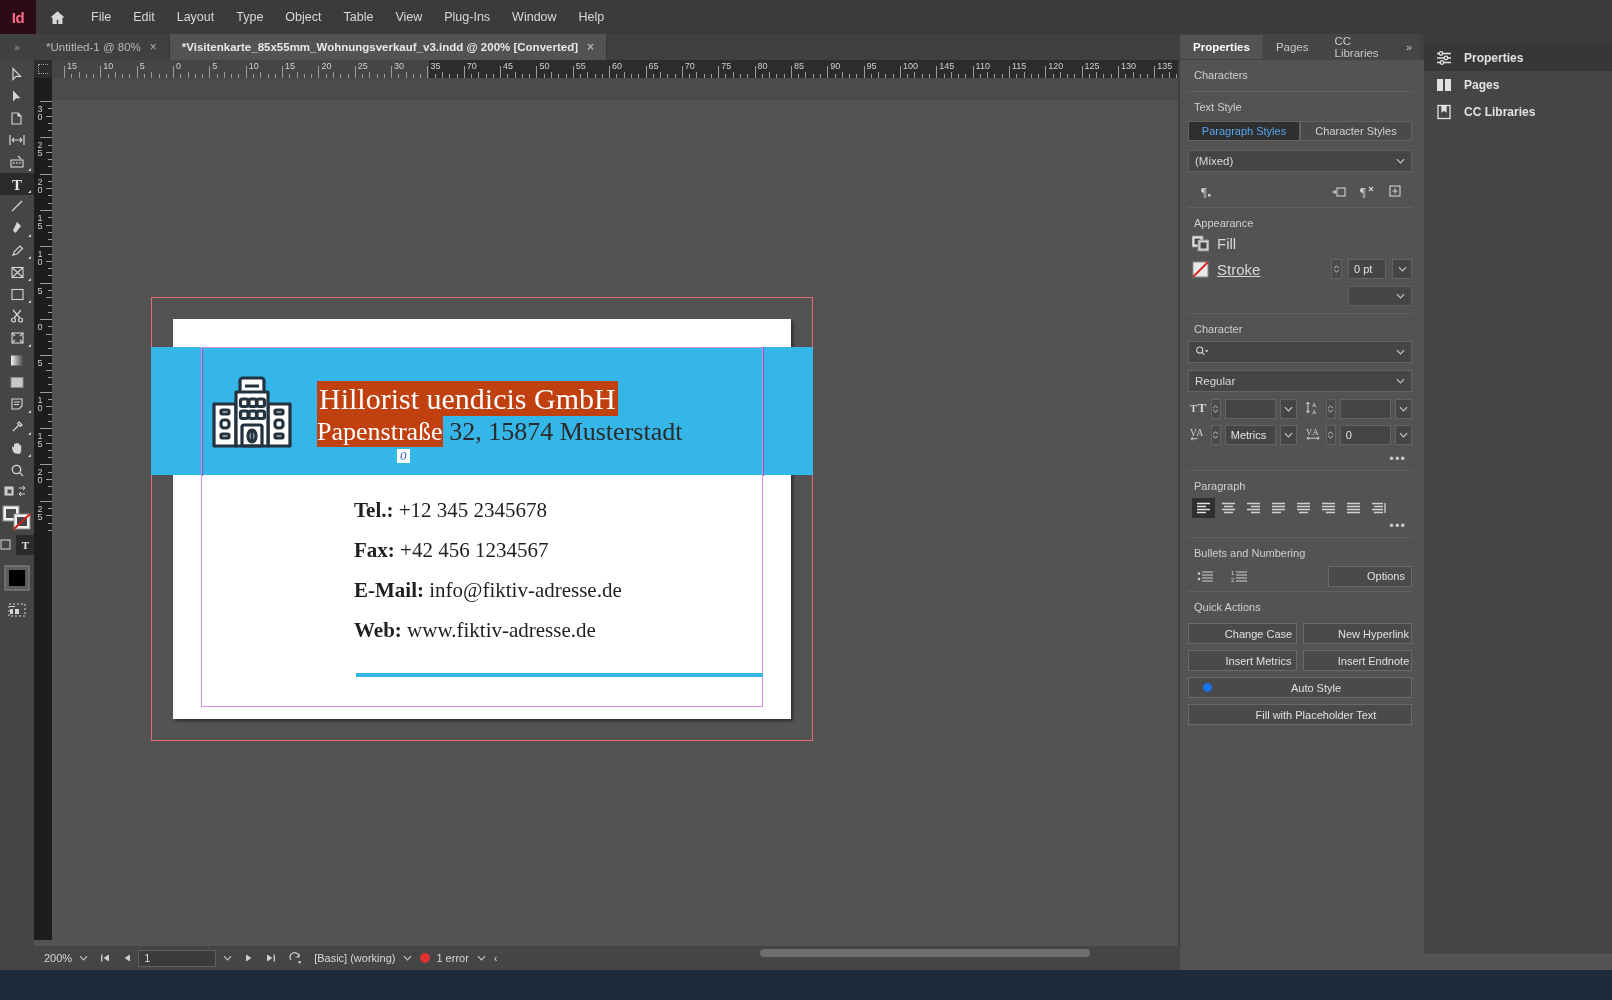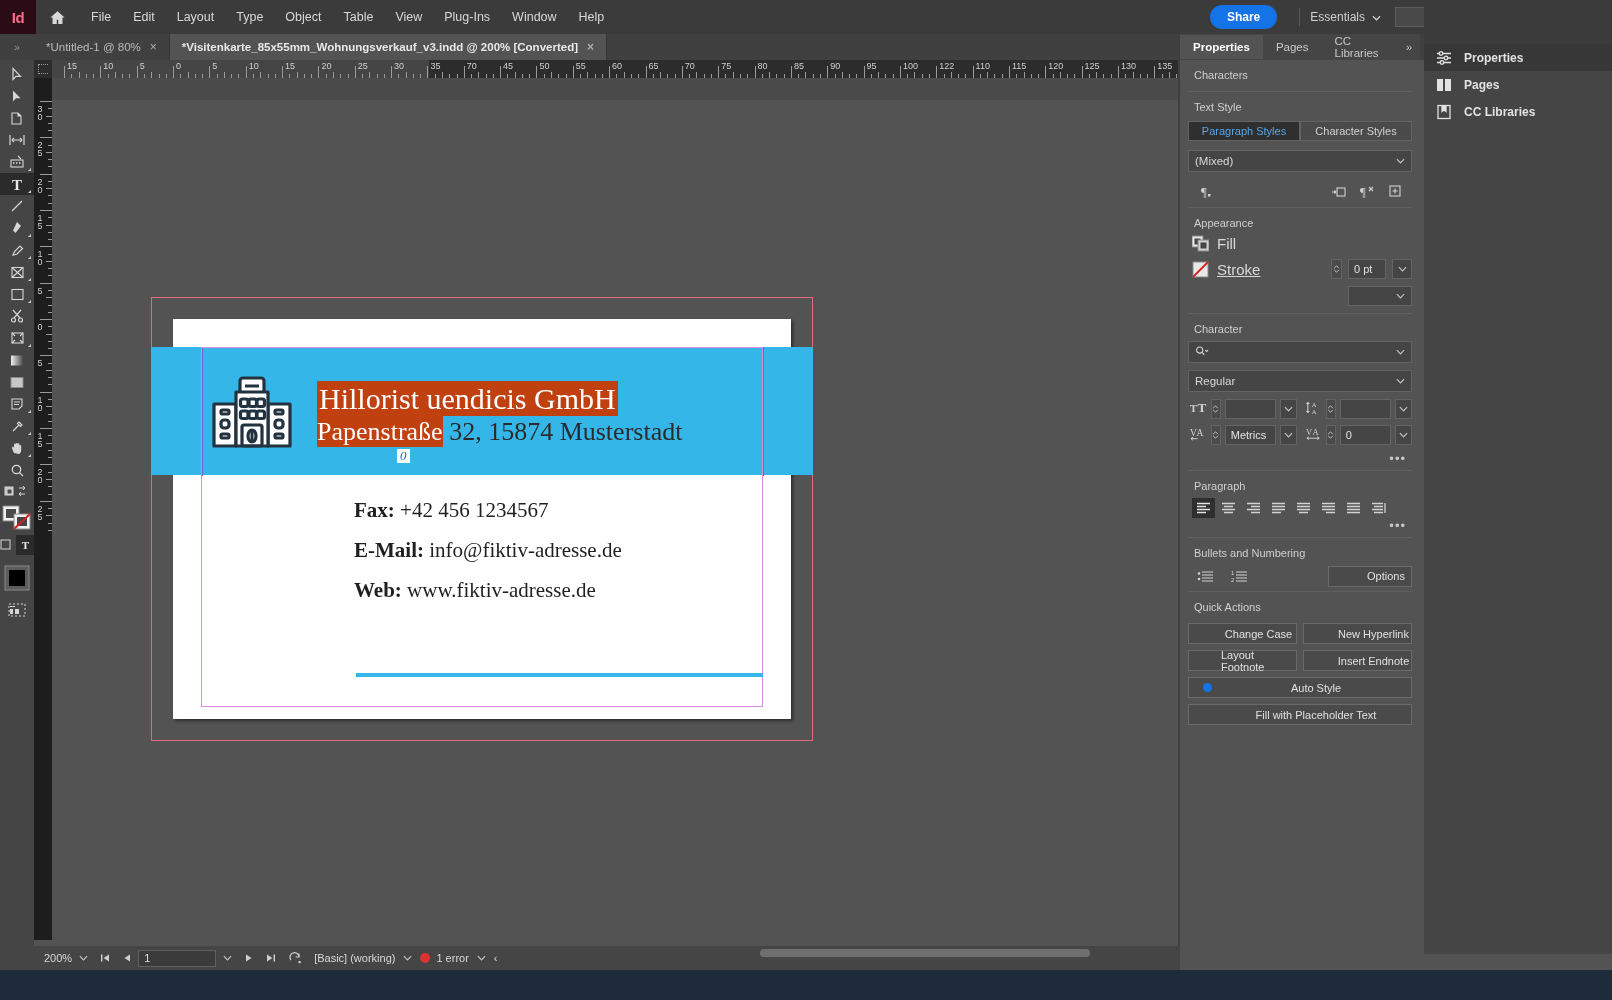--- a/index.html
+++ b/index.html
@@ -234,36 +234,20 @@
       <div class="menu-item">File</div>
       <div class="menu-item">Edit</div>
       <div class="menu-item">Layout</div>
       <div class="menu-item">Type</div>
       <div class="menu-item">Object</div>
       <div class="menu-item">Table</div>
       <div class="menu-item">View</div>
       <div class="menu-item">Plug-Ins</div>
       <div class="menu-item">Window</div>
       <div class="menu-item">Help</div>
-    </div>
-    <div class="mb-right">
-      <div class="share-btn">Share</div>
-      <div class="vdiv"></div>
-      <div class="essentials">
-        <span>Essentials</span>
-        <span>
-          <svg width="9" height="6" viewBox="0 0 10 6" fill="none" stroke="#cfcfcf" stroke-width="1.4">
-              <path d="M1 1l4 4 4-4"></path>
-            </svg>
-        </span>
-      </div>
-      <div class="search-box" title=""></div>
-      <div class="vdiv"></div>
-      <div class="win-btn">—</div>
-      <div class="win-btn">❐</div>
     </div>
   </div>
 
   <div class="tabbar">
     <div class="tabgrip">»</div>
     <div class="tab">
       <span>*Untitled-1 @ 80%</span>
       <span class="x">×</span>
     </div>
     <div class="tab active">
@@ -576,21 +560,21 @@
         <div class="tick" style="left:844.1px;height:6px"></div>
         <div class="tick" style="left:851.4px;height:4px"></div>
         <div class="tick" style="left:858.6px;height:4px"></div>
         <div class="tick" style="left:865.9px;height:12px"></div>
         <div class="tlabel" style="left:868.9px">100</div>
         <div class="tick" style="left:873.2px;height:4px"></div>
         <div class="tick" style="left:880.4px;height:6px"></div>
         <div class="tick" style="left:887.7px;height:4px"></div>
         <div class="tick" style="left:895.0px;height:4px"></div>
         <div class="tick" style="left:902.2px;height:12px"></div>
-        <div class="tlabel" style="left:905.2px">122</div>
+        <div class="tlabel" style="left:905.2px">145</div>
         <div class="tick" style="left:909.5px;height:4px"></div>
         <div class="tick" style="left:916.8px;height:6px"></div>
         <div class="tick" style="left:924.1px;height:4px"></div>
         <div class="tick" style="left:931.3px;height:4px"></div>
         <div class="tick" style="left:938.6px;height:12px"></div>
         <div class="tlabel" style="left:941.6px">110</div>
         <div class="tick" style="left:945.9px;height:4px"></div>
         <div class="tick" style="left:953.1px;height:6px"></div>
         <div class="tick" style="left:960.4px;height:4px"></div>
         <div class="tick" style="left:967.7px;height:4px"></div>
@@ -748,20 +732,23 @@
         <span class="headline">Hillorist uendicis GmbH</span>
       </div>
       <div class="subline-wrap">
         <span class="subline-sel">Papenstraße</span><span> 32, 15874 Musterstadt</span>
       </div>
     </div>
     <div class="caret-box">0</div>
 
     <div class="contacts">
       <div class="contact-row">
+        <b>Tel.:</b><span> +12 345 2345678</span>
+      </div>
+      <div class="contact-row">
         <b>Fax:</b><span> +42 456 1234567</span>
       </div>
       <div class="contact-row">
         <b>E-Mail:</b><span> info@fiktiv-adresse.de</span>
       </div>
       <div class="contact-row">
         <b>Web:</b><span> www.fiktiv-adresse.de</span>
       </div>
     </div>
     <div class="rule-blue"></div>
@@ -1056,21 +1043,21 @@
             </svg>
         </div>
         <div class="qbtn" style="margin-left:auto;width:84px">Options</div>
       </div>
       <div class="sec-sep"></div>
 
       <div class="sec-label">Quick Actions</div>
       <div class="qa-grid">
         <div class="qbtn">Change Case</div>
         <div class="qbtn">New Hyperlink</div>
-        <div class="qbtn">Layout Footnote</div>
+        <div class="qbtn">Insert Metrics</div>
         <div class="qbtn">Insert Endnote</div>
         <div class="qbtn full">
           <span class="bdot"></span>
           <span>Auto Style</span>
         </div>
         <div class="qbtn full">Fill with Placeholder Text</div>
       </div>
     </div>
   </div>
 

